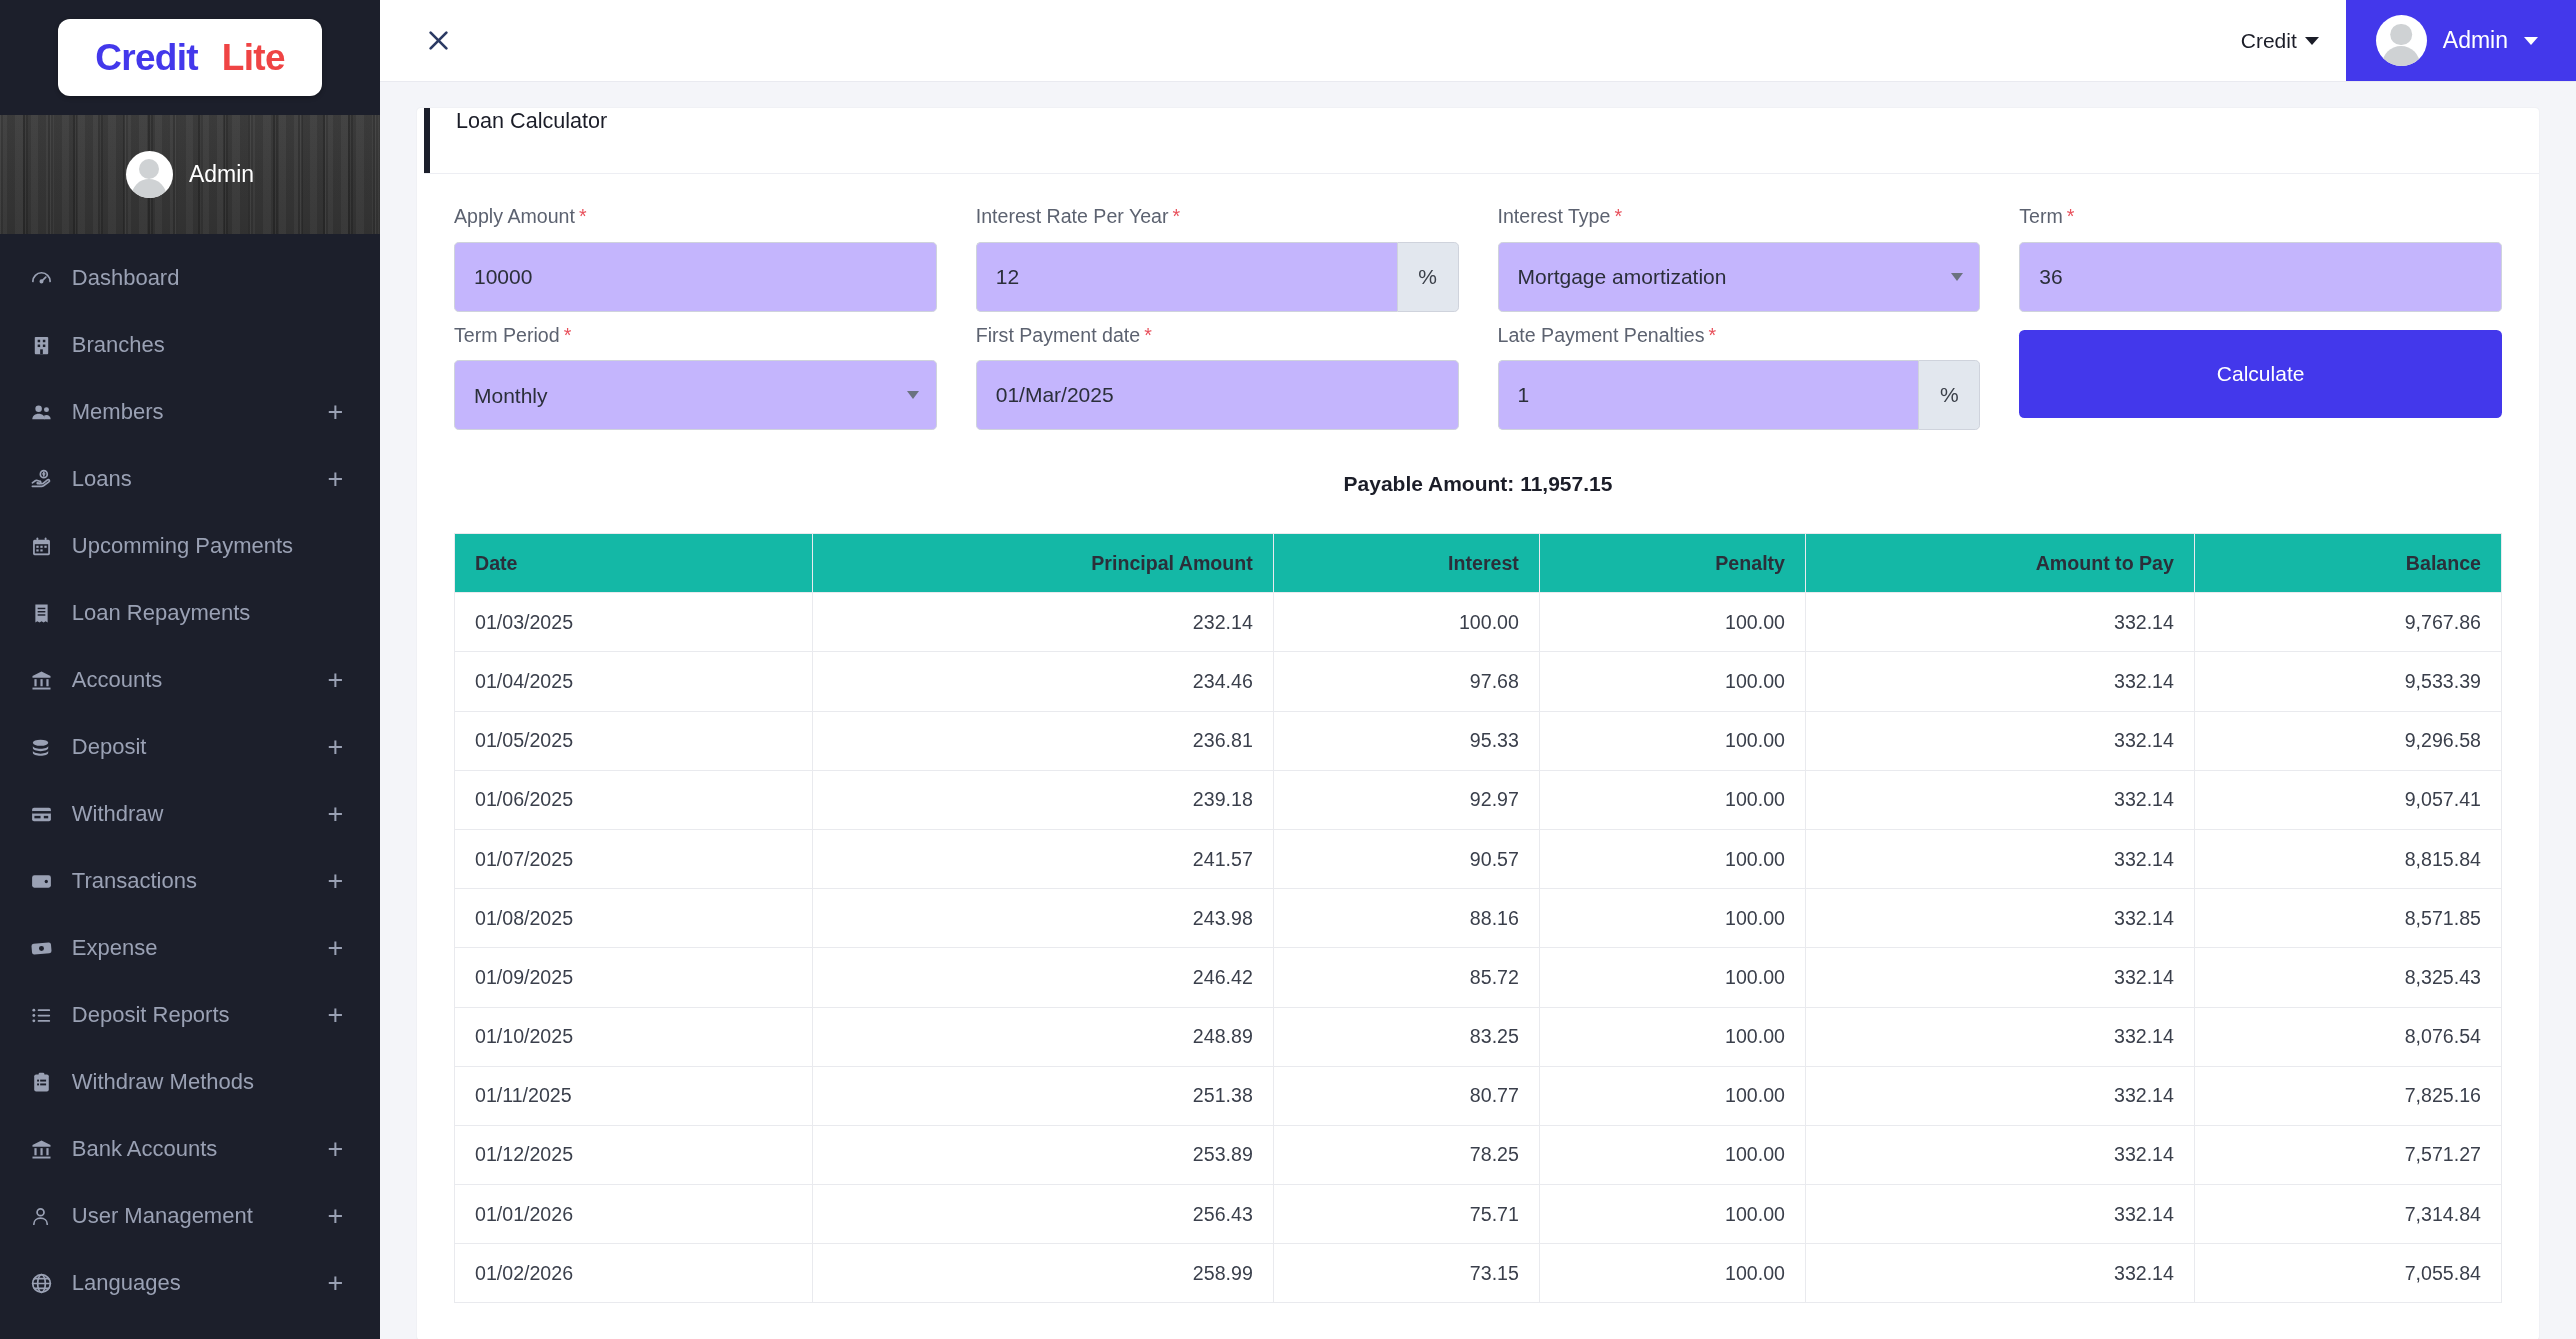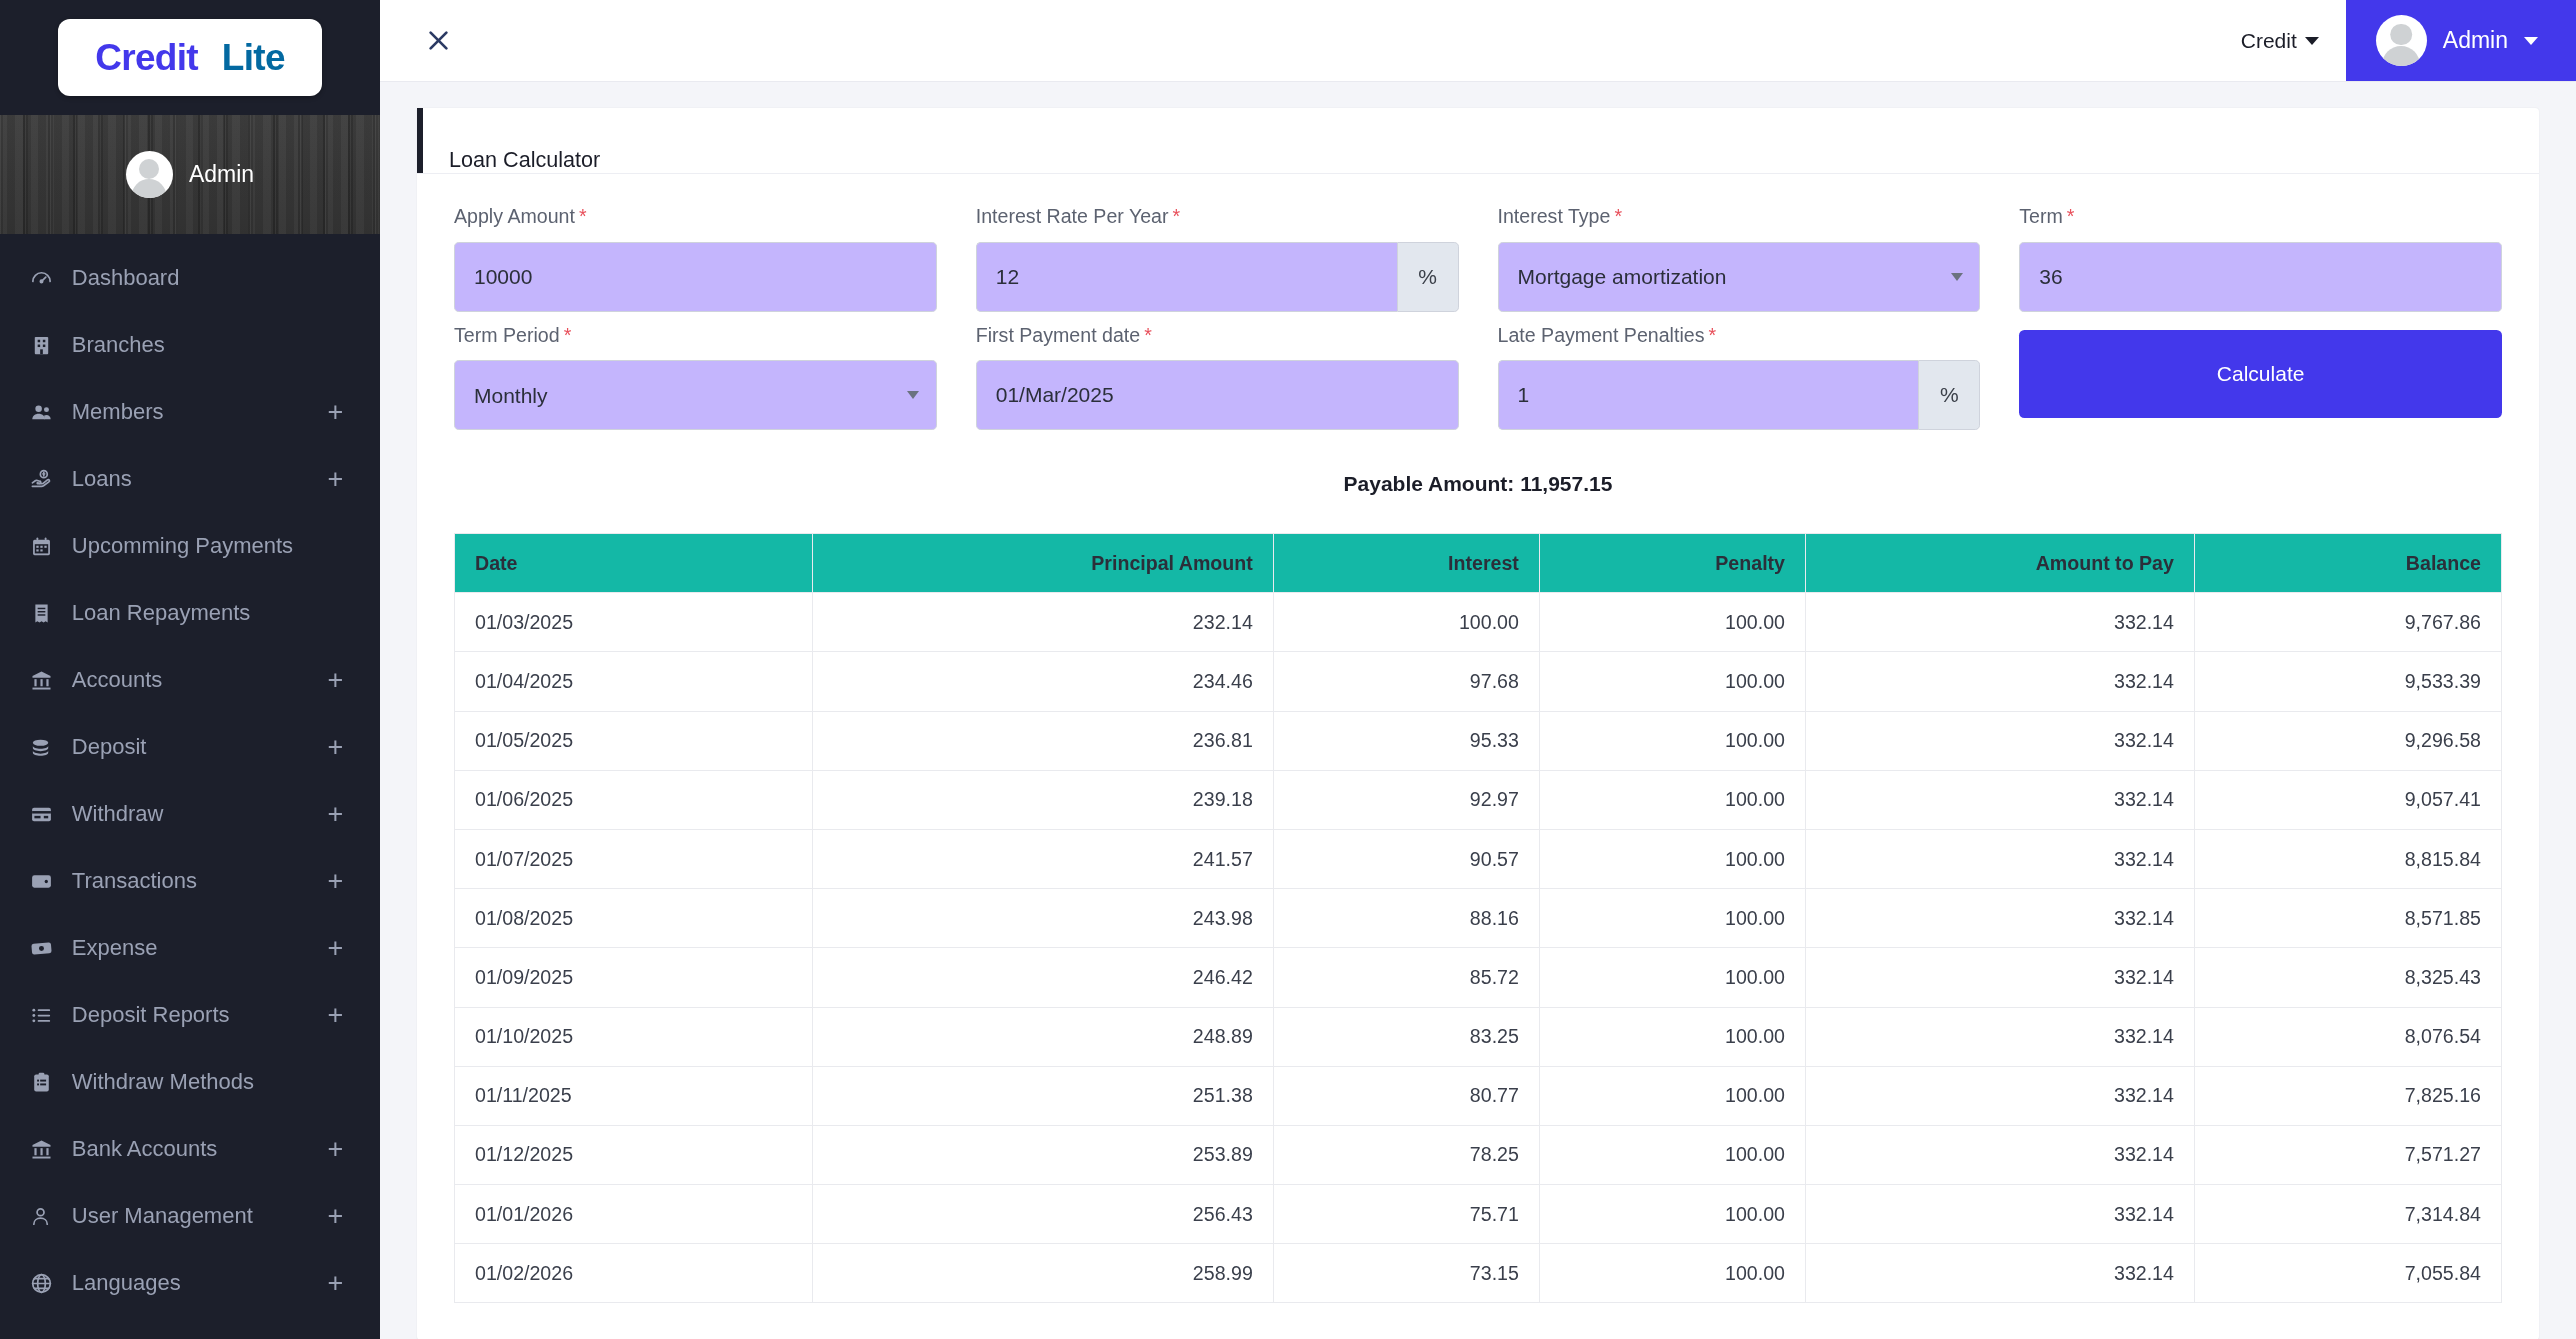--- a/index.html
+++ b/index.html
@@ -18,21 +18,21 @@
   .logo-band {
     height: 115px; display: flex; align-items: center; justify-content: center;
     background: #1c1f2b;
   }
   .logo-box {
     background: #ffffff; border-radius: 12px;
     padding: 17.6px 37px; display: flex; align-items: baseline; gap: 24px;
     box-shadow: 0 1.4px 4px rgba(0,0,0,.25);
   }
   .logo-credit { color: #4338eb; font-size: 37px; font-weight: 700; letter-spacing: -0.7px; }
-  .logo-lite   { color: #0369a1; font-size: 37px; font-weight: 700; letter-spacing: -0.7px; }
+  .logo-lite   { color: #ef4444; font-size: 37px; font-weight: 700; letter-spacing: -0.7px; }
 
   .profile-band {
     height: 119px; display: flex; align-items: center; justify-content: center; gap: 16px;
     background-color: #373737;
     background-image:
       repeating-linear-gradient(90deg,
         rgba(255,255,255,.045) 0px, rgba(255,255,255,.045) 1.4px,
         rgba(0,0,0,.10) 1.4px, rgba(0,0,0,.10) 3.4px,
         rgba(255,255,255,.02) 3.4px, rgba(255,255,255,.02) 23px,
         rgba(0,0,0,.16) 23px, rgba(0,0,0,.16) 25px),
@@ -109,22 +109,22 @@
     transform: translateX(-50%);
   }
   .admin-name { font-size: 23px; }
 
   .content { flex: 1 1 auto; padding: 26px 37px 0 37px; overflow: hidden; }
   .card {
     background: #ffffff; border-radius: 4px;
     box-shadow: 0 0.7px 2px rgba(20,22,38,.07);
   }
   .card-head {
-    height: 66px; display: flex; align-items: flex-end;
-    border-bottom: 0.7px solid #edeef3; position: relative; padding-left: 32px;
+    height: 66px; display: flex; align-items: flex-start;
+    border-bottom: 0.7px solid #edeef3; position: relative; padding-left: 32px; margin-left: 7px;
   }
   .card-head::before {
     content: ""; position: absolute; left: 0; top: 0; bottom: 0;
     width: 6px; background: #1c1f2b;
   }
   .card-title { font-size: 21.6px; color: #1b1d28; }
 
   .card-body { padding: 31px 37px 37px 37px; }
 
   .form-grid {

